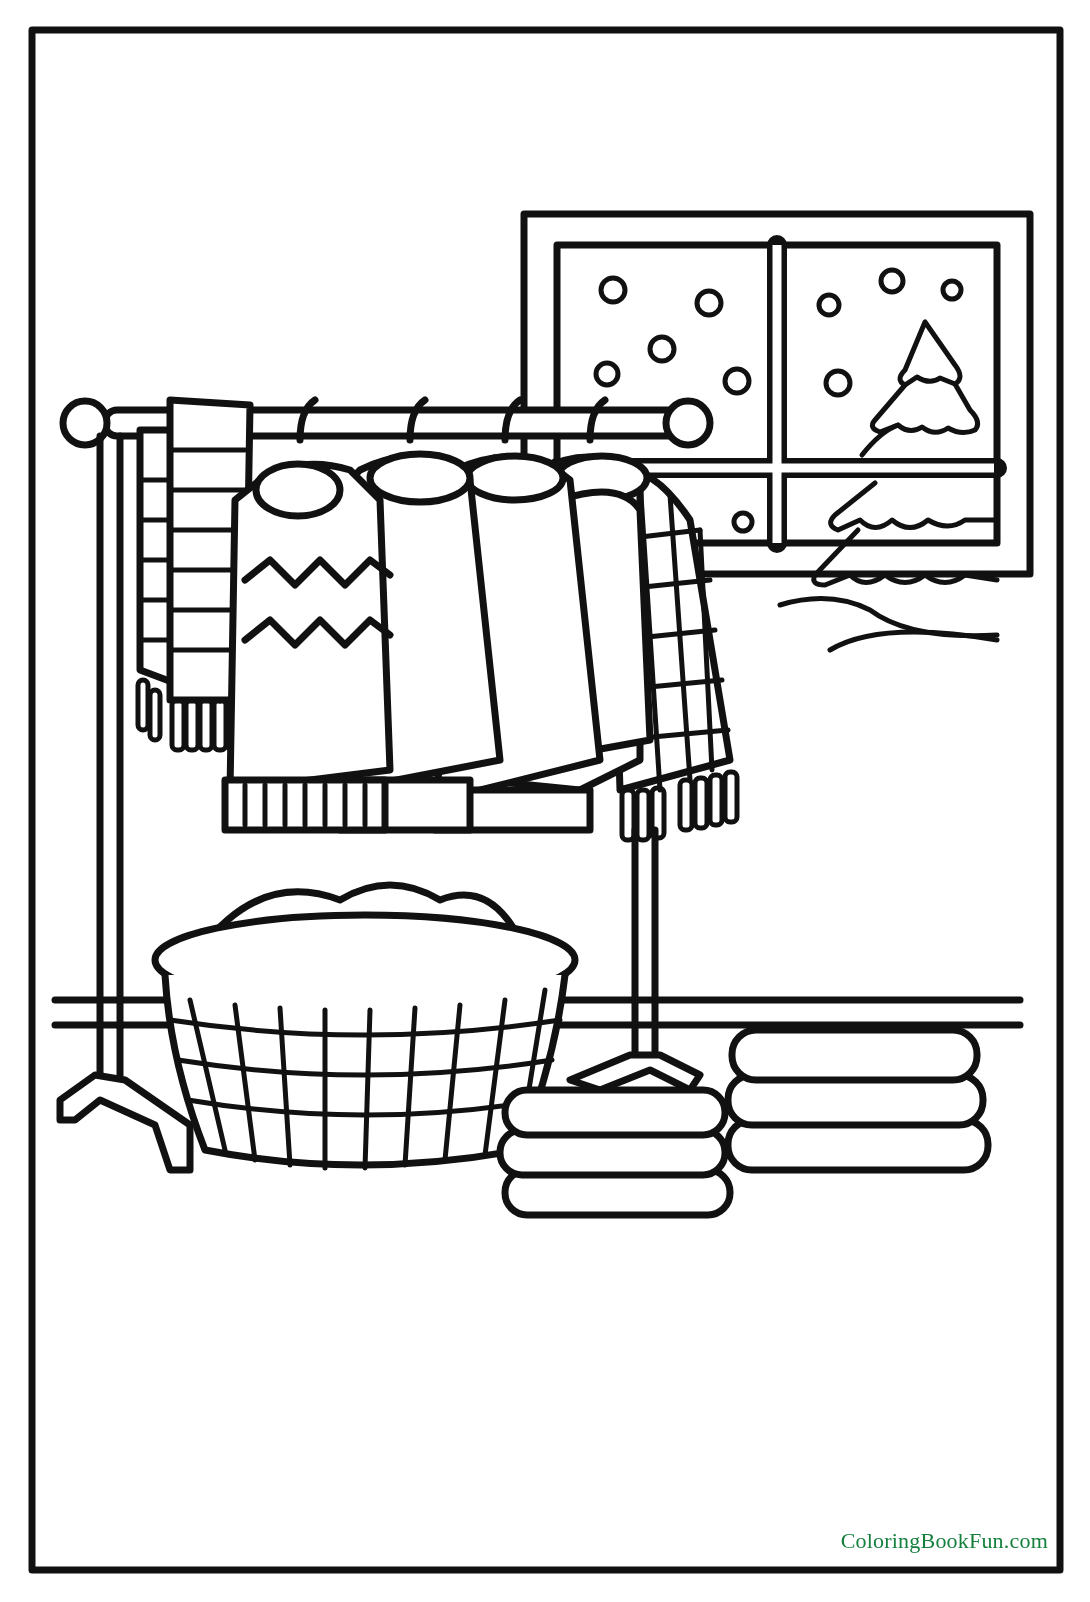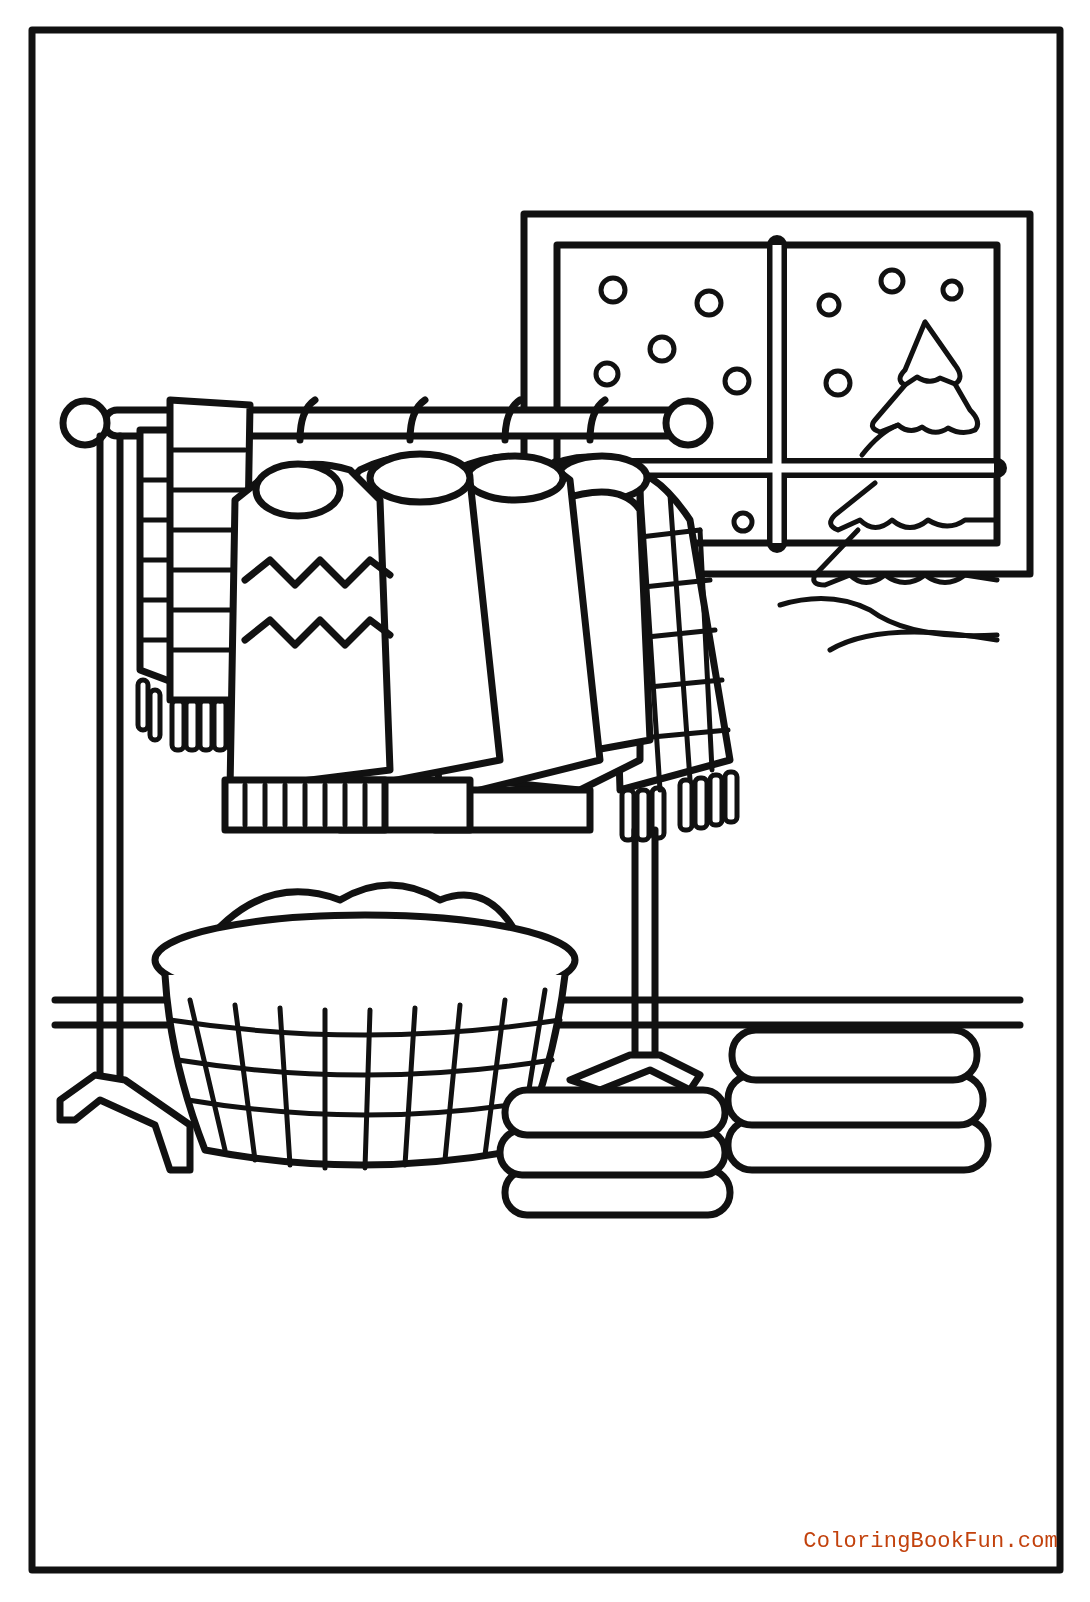--- a/index.html
+++ b/index.html
@@ -1,18 +1,18 @@
 <!DOCTYPE html>
 <html><head>
 <meta charset="utf-8">
 <style>
   html,body{margin:0;padding:0;background:#fff;}
   body{width:1090px;height:1602px;position:relative;overflow:hidden;}
   .page{position:absolute;left:0;top:0;width:1090px;height:1602px;}
-  .credit{position:absolute;right:32px;bottom:48px;font-family:Liberation Mono, monospace;font-size:22px;color:#c2410c;letter-spacing:0.2px;}
+  .credit{position:absolute;right:42px;bottom:48px;font-family:Liberation Serif, serif;font-size:22px;color:#15803d;letter-spacing:0.2px;}
   svg .ln{fill:none;stroke:#111;stroke-width:7;stroke-linecap:round;stroke-linejoin:round;}
   svg .fl{fill:#fff;stroke:#111;stroke-width:7;stroke-linecap:round;stroke-linejoin:round;}
   svg .thin{fill:none;stroke:#111;stroke-width:5;stroke-linecap:round;stroke-linejoin:round;}
 </style>
 </head>
 <body>
 
 <div class="page">
 <svg width="1090" height="1602" viewBox="0 0 1090 1602">
 

